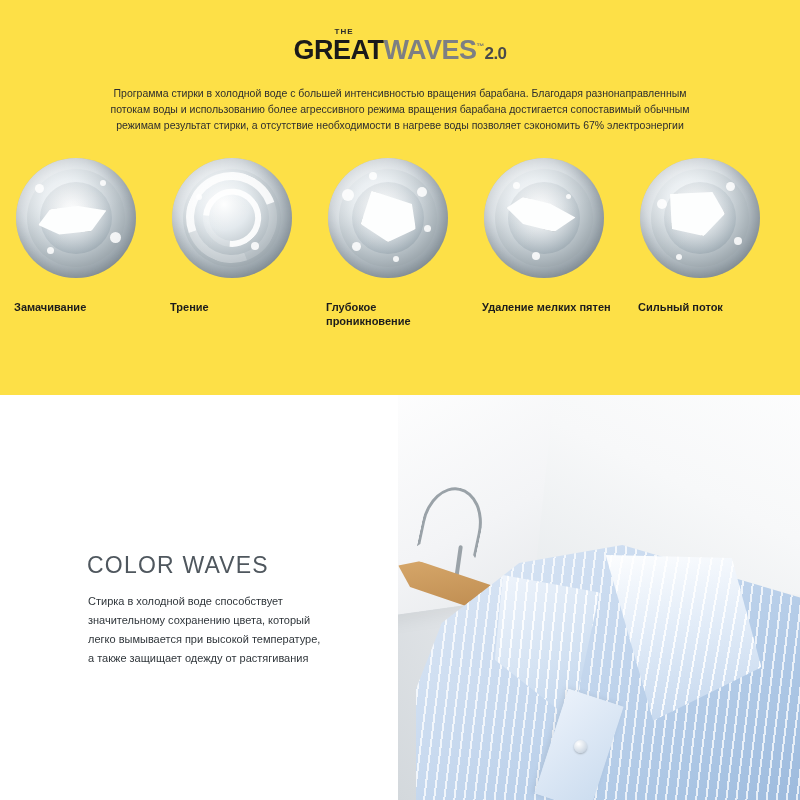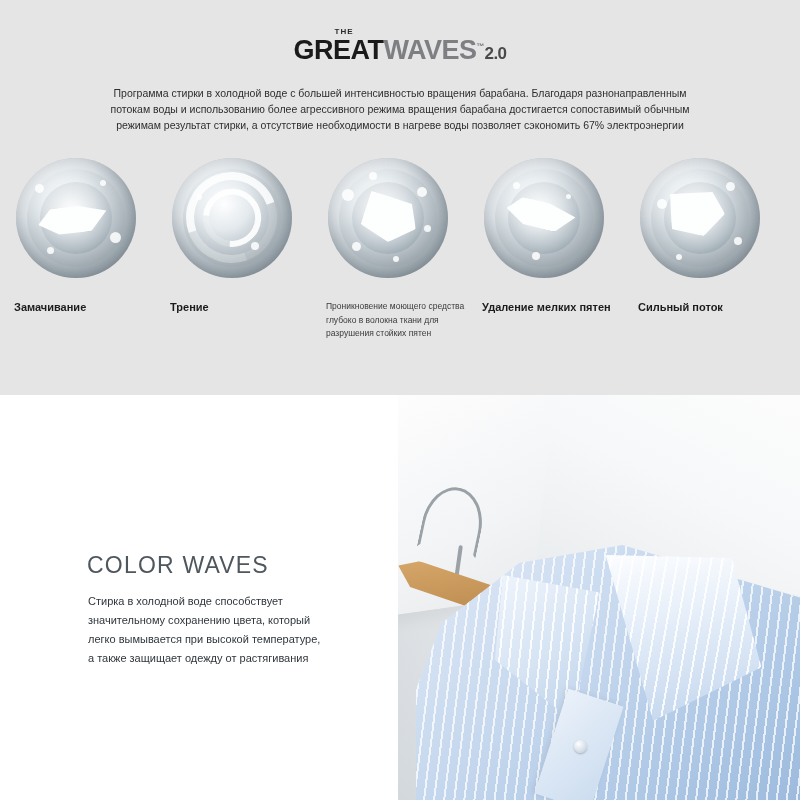--- a/index.html
+++ b/index.html
@@ -9,21 +9,21 @@
     width: 800px;
     height: 800px;
     background: #ffffff;
     font-family: "Liberation Sans", sans-serif;
     overflow: hidden;
   }
   #page {
     position: relative;
     width: 800px;
     height: 800px;
-    background: #e5e5e5;
+    background: #fde047;
   }
 
   
   .logo-block {
     position: absolute;
     top: 28px;
     left: 0;
     width: 800px;
     text-align: center;
     line-height: 1;
@@ -376,21 +376,21 @@
             <span style="left:12%;top:26%;width:12px;height:12px;"></span>
             <span style="left:34%;top:12%;width:8px;height:8px;"></span>
             <span style="left:74%;top:24%;width:10px;height:10px;"></span>
             <span style="left:80%;top:56%;width:7px;height:7px;"></span>
             <span style="left:20%;top:70%;width:9px;height:9px;"></span>
             <span style="left:54%;top:82%;width:6px;height:6px;"></span>
           </div>
           <div class="gloss"></div>
         </div>
       </div>
-      <div class="feature-text">Проникновение моющего средства глубоко в волокна ткани для разрушения стойких пятен</div>
+      <div class="feature-title">Глубокое проникновение</div>
     </div>
 
     <div class="feature">
       <div class="circle-wrap">
         <div class="circle">
           <div class="drum"></div>
           <div class="drum-inner"></div>
           <div class="cloth cloth-a" style="top:34%;transform:rotate(6deg);"></div>
           <div class="bubbles">
             <span style="left:24%;top:20%;width:7px;height:7px;"></span>

